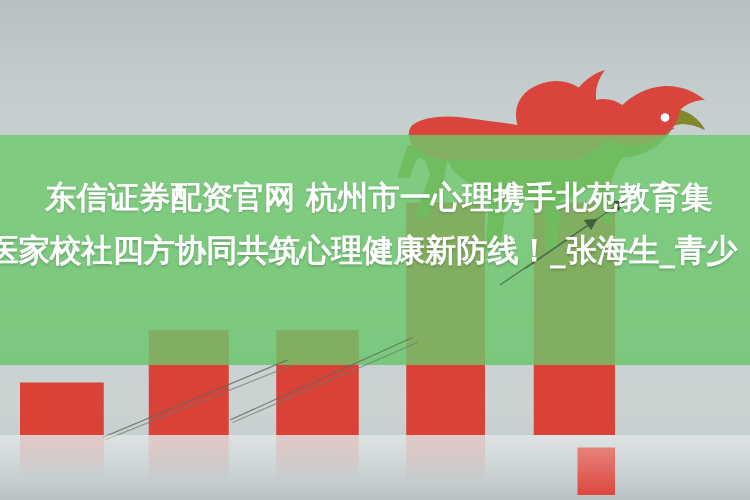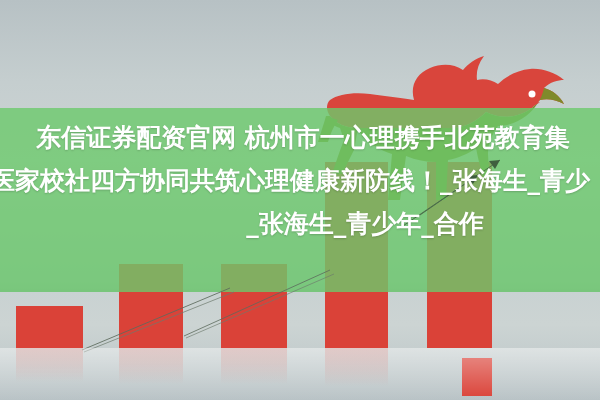--- a/index.html
+++ b/index.html
@@ -83,21 +83,21 @@
   .arrows {
     position: absolute;
     left: 0; top: 0;
     width: 600px; height: 400px;
     pointer-events: none;
   }
 
   
   .caption {
     position: absolute;
-    left: 0; top: 116px;
+    left: 0; top: 136px;
     width: 600px;
     text-align: center;
     color: #ffffff;
     font-size: 25px;
     font-weight: bold;
     line-height: 43px;
     letter-spacing: 0px;
     text-shadow: 0 1px 2px rgba(0,0,0,.18);
     white-space: nowrap;
   }
@@ -206,16 +206,15 @@
     <polygon points="500,160 489,161 495,169" fill="#3f5f3f"></polygon>
     <line x1="420" y1="215" x2="478" y2="175" stroke="#4a6b4a" stroke-width="1" opacity=".9"></line>
     <polygon points="478,175 467,176 473,184" fill="#3f5f3f"></polygon>
   </svg>
 
   <div class="floor-sheen"></div>
 
   <div class="caption" style="color: rgb(255, 255, 255);">
     <span class="line line1">东信证券配资官网 杭州市一心理携手北苑教育集</span>
     <span class="line line2">医家校社四方协同共筑心理健康新防线！_张海生_青少</span>
-    <span class="line line3">_张海生_青少年_合作</span>
   </div>
 
 </div>
 
 </body></html>

